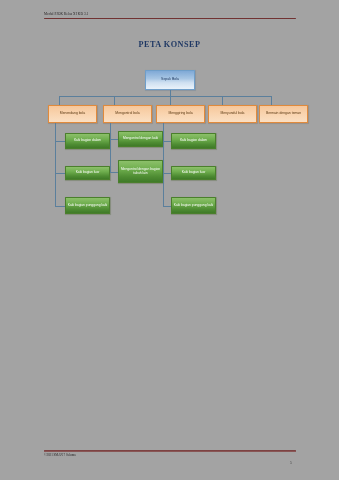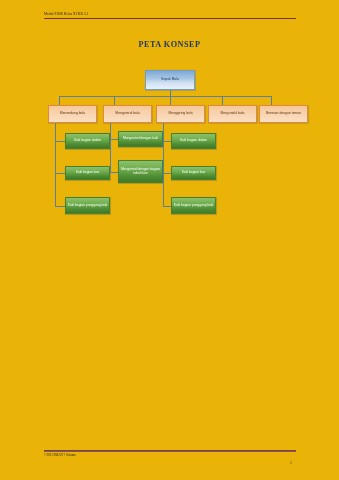--- a/index.html
+++ b/index.html
@@ -12,21 +12,21 @@
     height: 480px;
     overflow: hidden;
     font-family: "Liberation Sans", sans-serif;
     position: relative;
   }
   #page {
     position: absolute;
     left: 0; top: 0;
     width: 339px;
     height: 480px;
-    background: #eab308;
+    background: #a3a3a3;
   }
   
   #header {
     position: absolute;
     left: 44px;
     top: 12px;
     width: 252px;
   }
   #header-text {
     font-size: 3.4px;

